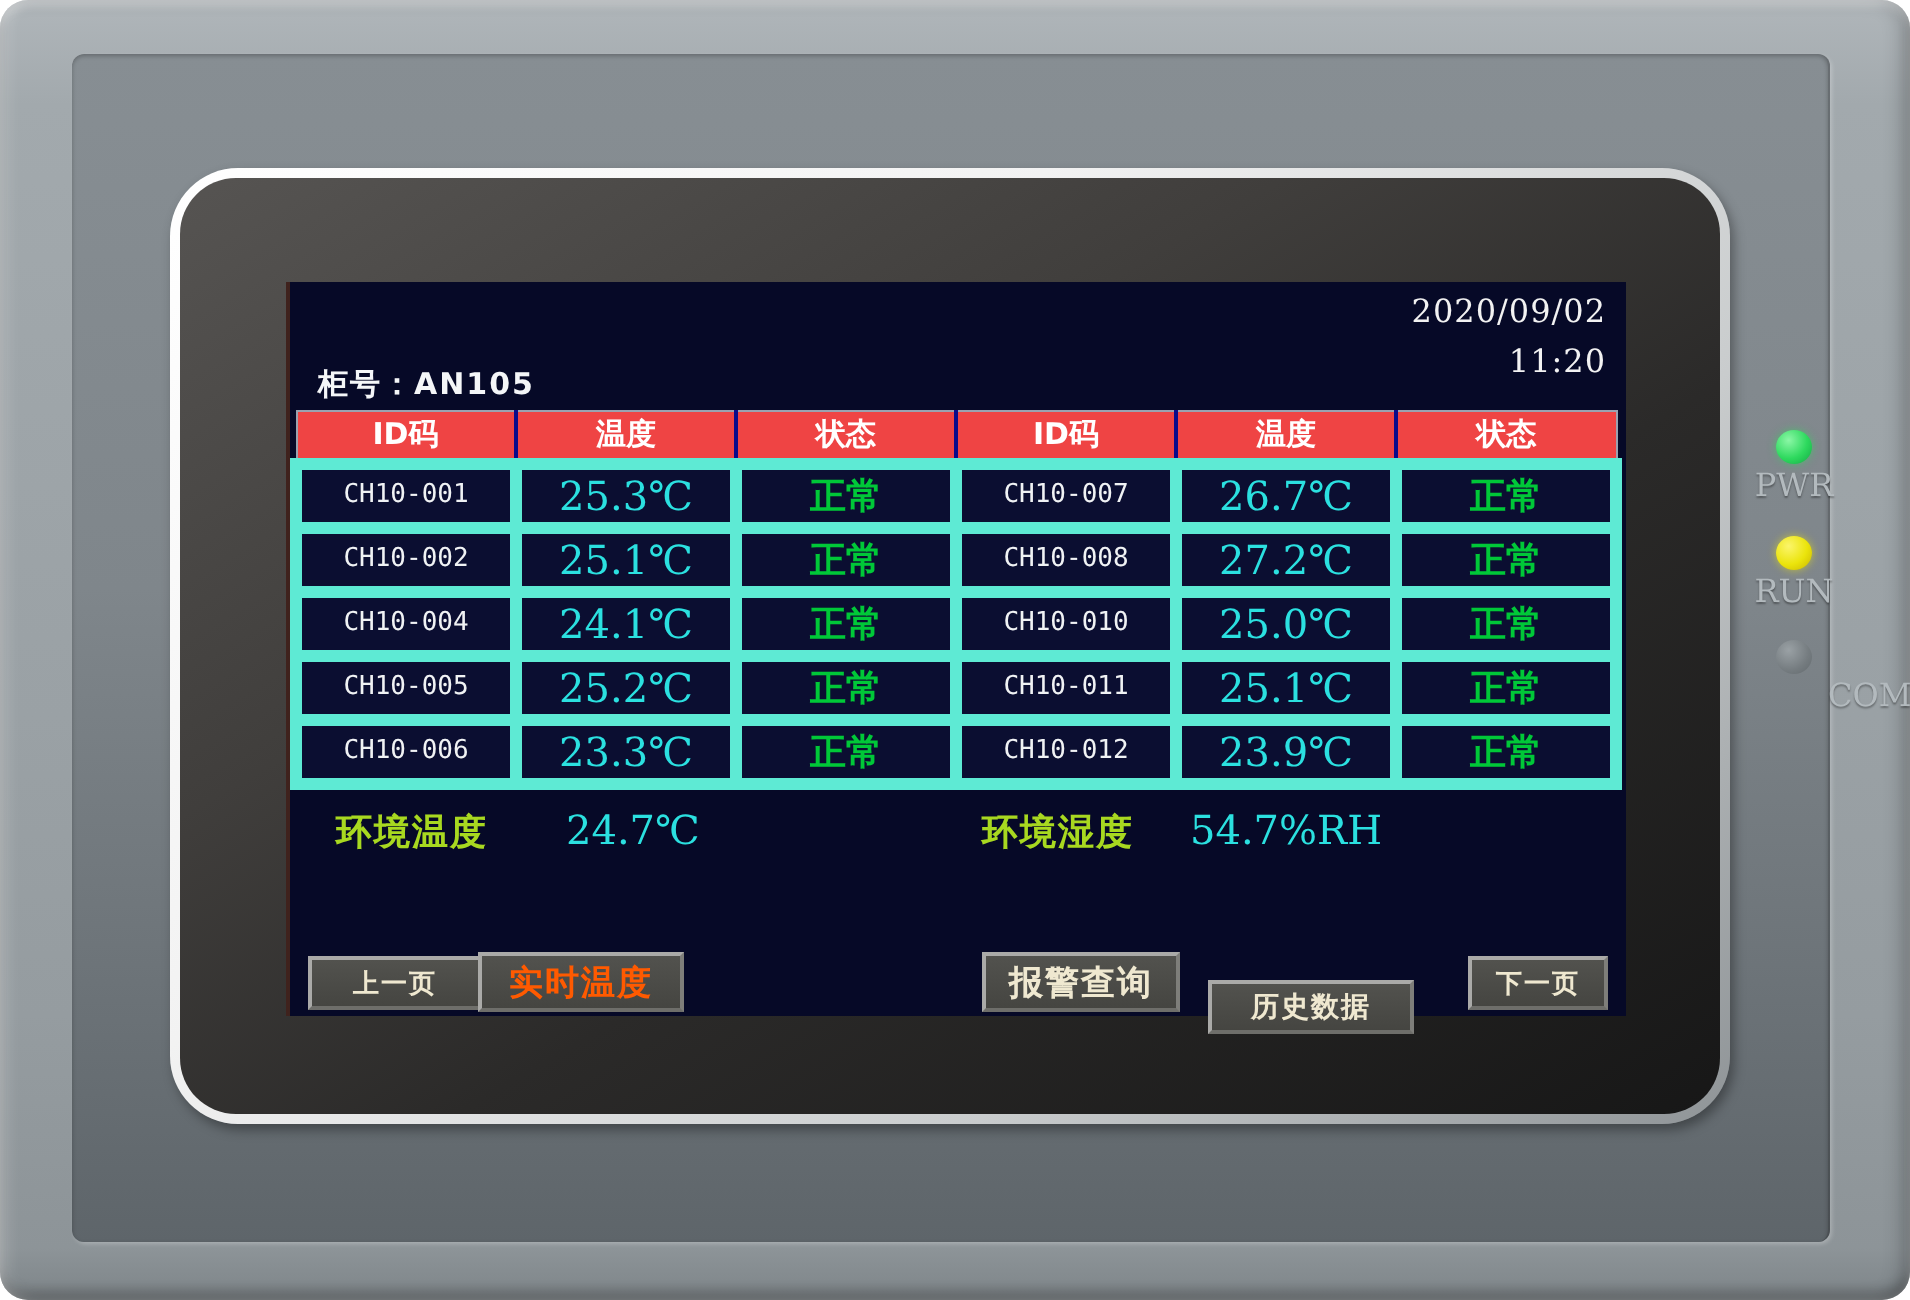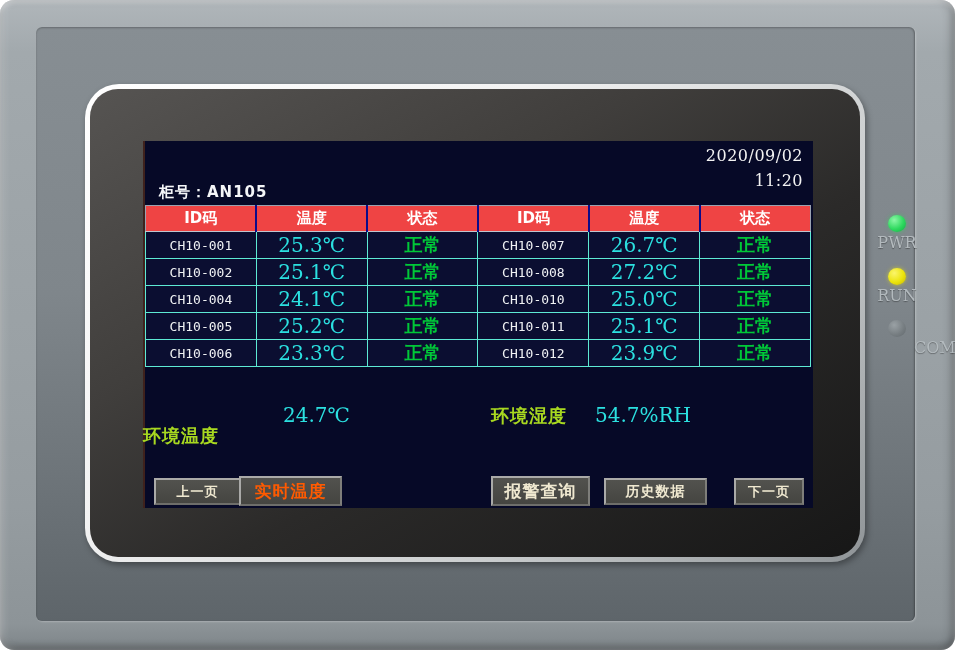--- a/index.html
+++ b/index.html
@@ -59,51 +59,51 @@
     border-collapse:collapse;table-layout:fixed;
   }
   table.monitor th{
     height:26px;background:#ef4444;color:#ffffff;
     font-size:15px;font-weight:bold;text-align:center;
     border:1px solid #9aa2b0;border-bottom:1px solid #c0c6d0;
   }
   table.monitor th + th{border-left:2px solid #0b0b8a;}
   table.monitor td{
     height:27px;text-align:center;vertical-align:middle;
-    border:1px solid #5eead4;background:#0b0e31;
+    border:6px solid #5eead4;background:#0b0e31;
   }
   td.cell-id{color:#f0f2f4;font-family:"DejaVu Sans Mono", monospace;font-size:13px;}
   td.cell-temp{color:#2be0e0;font-family:"DejaVu Serif", serif;font-size:20px;}
   td.cell-status{color:#00c838;font-size:18px;font-weight:bold;}
 
   
   .ambient-label{position:absolute;color:#a8d820;font-size:18px;font-weight:bold;letter-spacing:1px;}
   .ambient-value{position:absolute;color:#2be0e0;font-family:"DejaVu Serif", serif;font-size:20px;}
-  .amb-t-label{left:0;top:263px;margin-top:20px;}
+  .amb-t-label{left:25px;top:263px;}
   .amb-t-value{left:140px;top:262px;}
   .amb-h-label{left:348px;top:263px;}
   .amb-h-value{left:452px;top:262px;}
 
   
   .btn{
     position:absolute;top:337px;height:27px;
     background:linear-gradient(180deg,#52524e,#454541);
     border:2px solid #aaaaa8;border-bottom-color:#6e6e6a;border-right-color:#7e7e7a;
     color:#efe8d0;font-size:13px;font-weight:bold;
     display:flex;align-items:center;justify-content:center;
     letter-spacing:1px;cursor:pointer;padding:0;
     font-family:"DejaVu Sans", sans-serif;
   }
   .btn.big{top:335px;height:30px;font-size:17px;}
   .btn.active{color:#ff5a00;}
   .btn-prev{left:11px;width:87px;}
   .btn-realtime{left:96px;width:103px;}
   .btn-params{left:224px;width:99px;}
   .btn-alarm{left:348px;width:99px;}
-  .btn-history{left:461px;width:103px;font-size:14px;}
+  .btn-history{left:461px;width:103px;font-size:14px;margin-top:12px;}
   .btn-next{left:591px;width:70px;}
 
   
   .led{position:absolute;left:888px;width:18px;height:17px;border-radius:50%;}
   .led-pwr{top:215px;background:radial-gradient(circle at 35% 30%,#8bf7a6,#2ed95e 55%,#12a844 100%);box-shadow:0 0 4px rgba(46,217,94,.6);}
   .led-run{top:268px;background:radial-gradient(circle at 35% 30%,#fbf56b,#ebe40c 55%,#c8b400 100%);box-shadow:0 0 4px rgba(235,228,12,.6);}
   .led-com{top:320px;background:radial-gradient(circle at 35% 30%,#9aa1a5,#757c80 60%,#62696d 100%);}
   .led-label{
     position:absolute;left:866px;width:62px;text-align:center;
     color:#b3babe;font-family:"DejaVu Serif", serif;font-size:16px;

